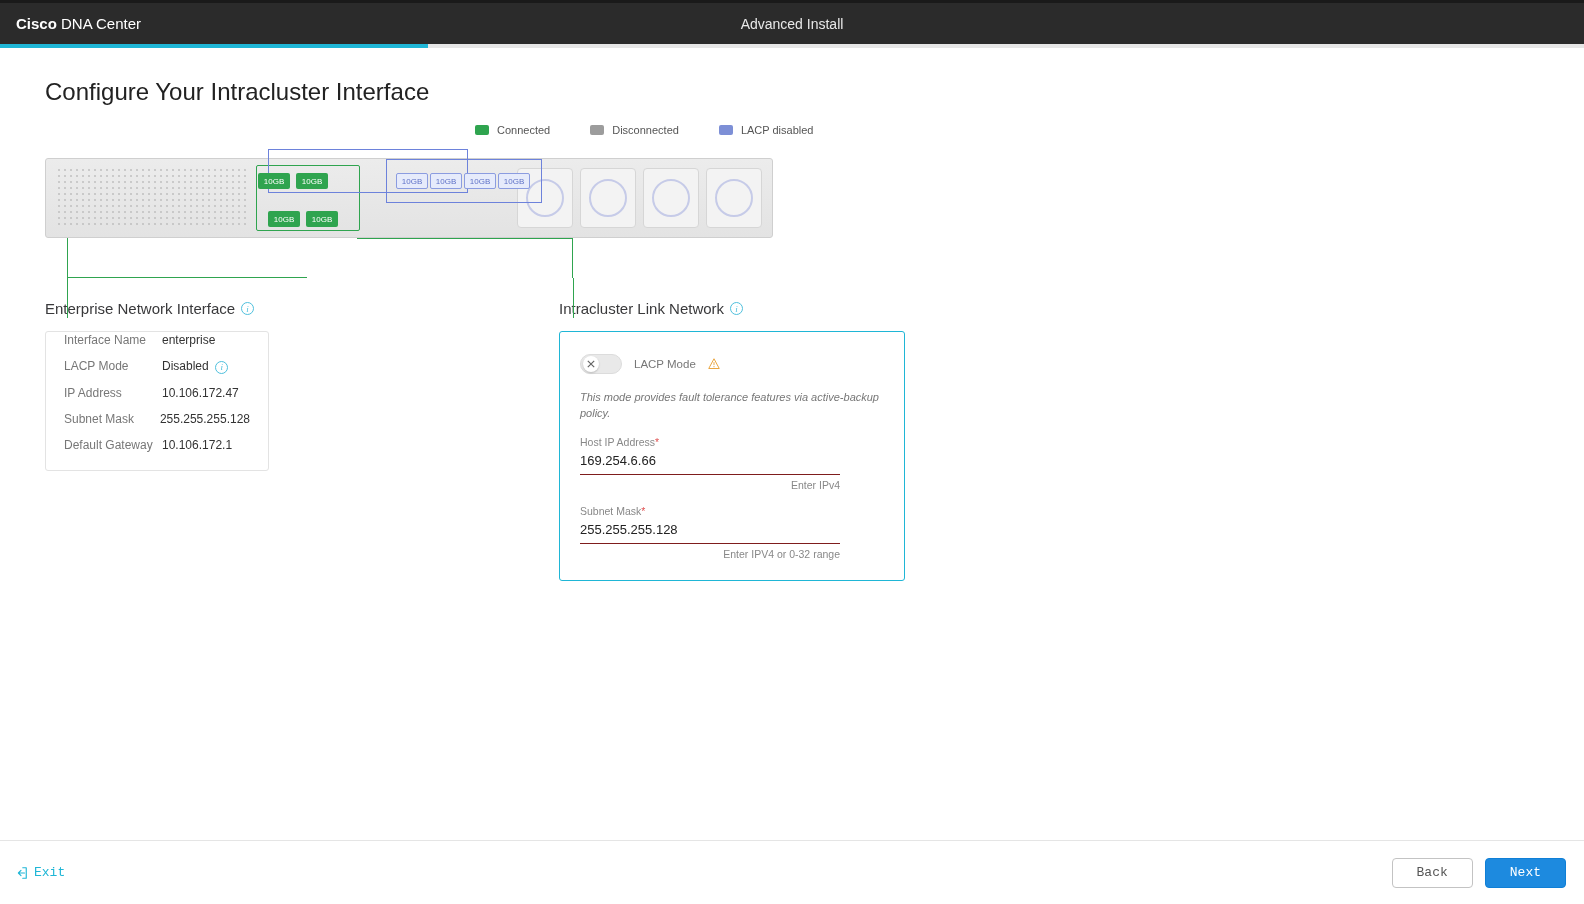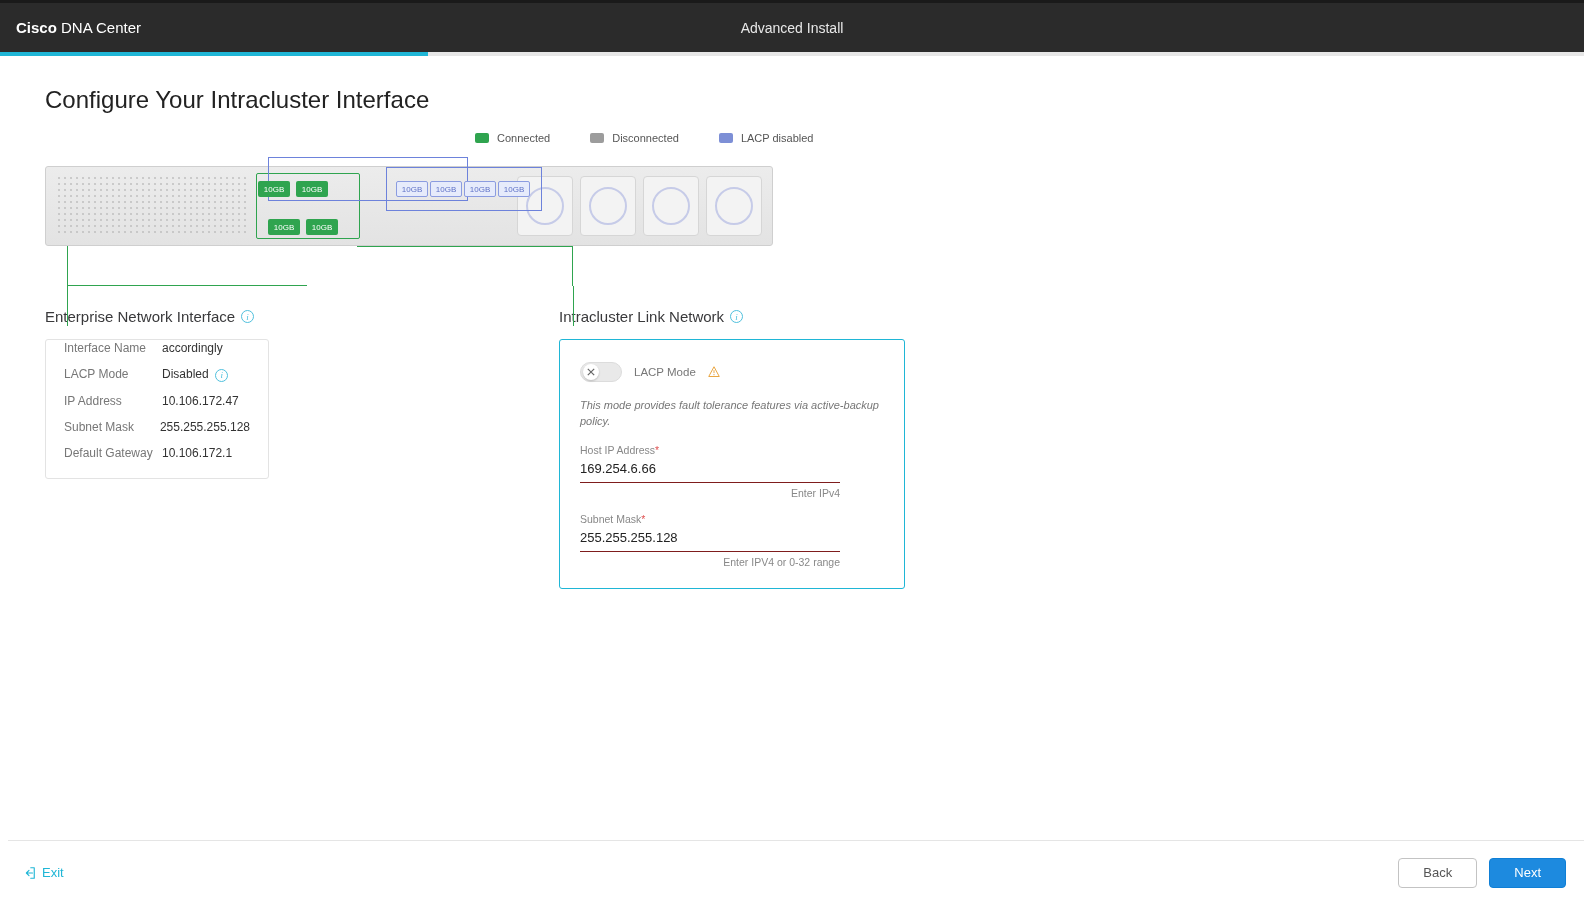--- a/index.html
+++ b/index.html
@@ -1,19 +1,19 @@
 <!DOCTYPE html>
 <html><head>
 <meta charset="utf-8">
 <style>
   * { box-sizing: border-box; margin: 0; padding: 0; }
   body { font-family: -apple-system, "Helvetica Neue", Arial, sans-serif; font-size: 13px; color: #212529; background: #fff; width: 1584px; height: 904px; overflow: hidden; position: relative; }
 
   
-  .topbar { background: #2b2b2b; height: 52px; display: flex; align-items: center; padding: 0 16px; position: relative; border-top: 3px solid #1a1a1a; }
+  .topbar { background: #2b2b2b; height: 44px; display: flex; align-items: center; padding: 0 16px; position: relative; border-top: 3px solid #1a1a1a; }
   .brand { color: #fff; font-size: 15px; }
   .brand .b1 { font-weight: 700; }
   .brand .b2 { font-weight: 300; }
   .topbar-title { position: absolute; left: 50%; transform: translateX(-50%); color: #e8e8e8; font-size: 14px; }
 
   
   .progress { height: 4px; background: #e6e6e6; }
   .progress .fill { height: 100%; width: 27%; background: #1fb6d6; }
 
   
@@ -75,21 +75,21 @@
   .tooltip { position:absolute; left: 152px; top: 15px; background:#fff; border:1px solid #ddd; border-radius:3px; padding: 9px 12px; font-size: 11.5px; color:#555; box-shadow: 0 2px 6px rgba(0,0,0,.08); white-space: nowrap;}
   .tooltip::before { content:''; position:absolute; left:-6px; top:14px; width:10px; height:10px; background:#fff; border-left:1px solid #ddd; border-bottom:1px solid #ddd; transform:rotate(45deg);}
   .mode-desc { font-size: 11px; color:#777; font-style: italic; margin-top: 16px; line-height:1.45;}
   .field { margin-top: 14px; }
   .field-label { font-size: 10.5px; color: #888; }
   .field-label .req { color: #e05555; }
   .field-input { border:none; border-bottom: 1px solid #7f1d1d; padding: 5px 0 6px; font-size: 13px; color:#222; width: 260px; background:transparent; outline:none;}
   .field-hint { font-size: 10.5px; color:#888; text-align:right; width:260px; margin-top:4px;}
 
   
-  .footer { position:absolute; bottom:0; left:8px; right:0; height: 64px; border-top:1px solid #e5e5e5; display:flex; align-items:center; justify-content:space-between; padding: 0 18px 0 14px;}
+  .footer { position:absolute; bottom:0; left:0; right:0; height: 64px; border-top:1px solid #e5e5e5; display:flex; align-items:center; justify-content:space-between; padding: 0 18px 0 14px; font-family: Liberation Mono, monospace;}
   .exit { color:#1fb6d6; font-size:13px; display:flex; align-items:center; gap:6px; cursor:pointer;}
   .exit svg { width:14px; height:14px; }
   .foot-buttons { display:flex; gap:12px; }
   .btn { height: 30px; padding: 0 24px; border-radius: 4px; font-size: 13px; cursor:pointer; display:flex; align-items:center; justify-content:center;}
   .btn-back { border:1px solid #c3c3c3; background:#fff; color:#555; }
   .btn-next { border:1px solid #0f7fd6; background:#1d8adf; color:#fff; }
 </style>
 </head>
 <body>
 
@@ -167,21 +167,21 @@
   <div class="sections">
 
     <div>
       <div class="sec-title">
         <span>Enterprise Network Interface</span>
         <span class="info-icon">i</span>
       </div>
       <div class="ent-card">
         <div class="kv">
             <span class="k">Interface Name</span>
-            <span class="v">accordingly</span>
+            <span class="v">enterprise</span>
           </div>
         <div class="kv">
             <span class="k">LACP Mode</span>
             <span class="v"><span>Disabled</span>&nbsp;&nbsp;<span class="info-icon">i</span></span>
           </div>
         <div class="kv">
             <span class="k">IP Address</span>
             <span class="v">10.106.172.47</span>
           </div>
         <div class="kv">

